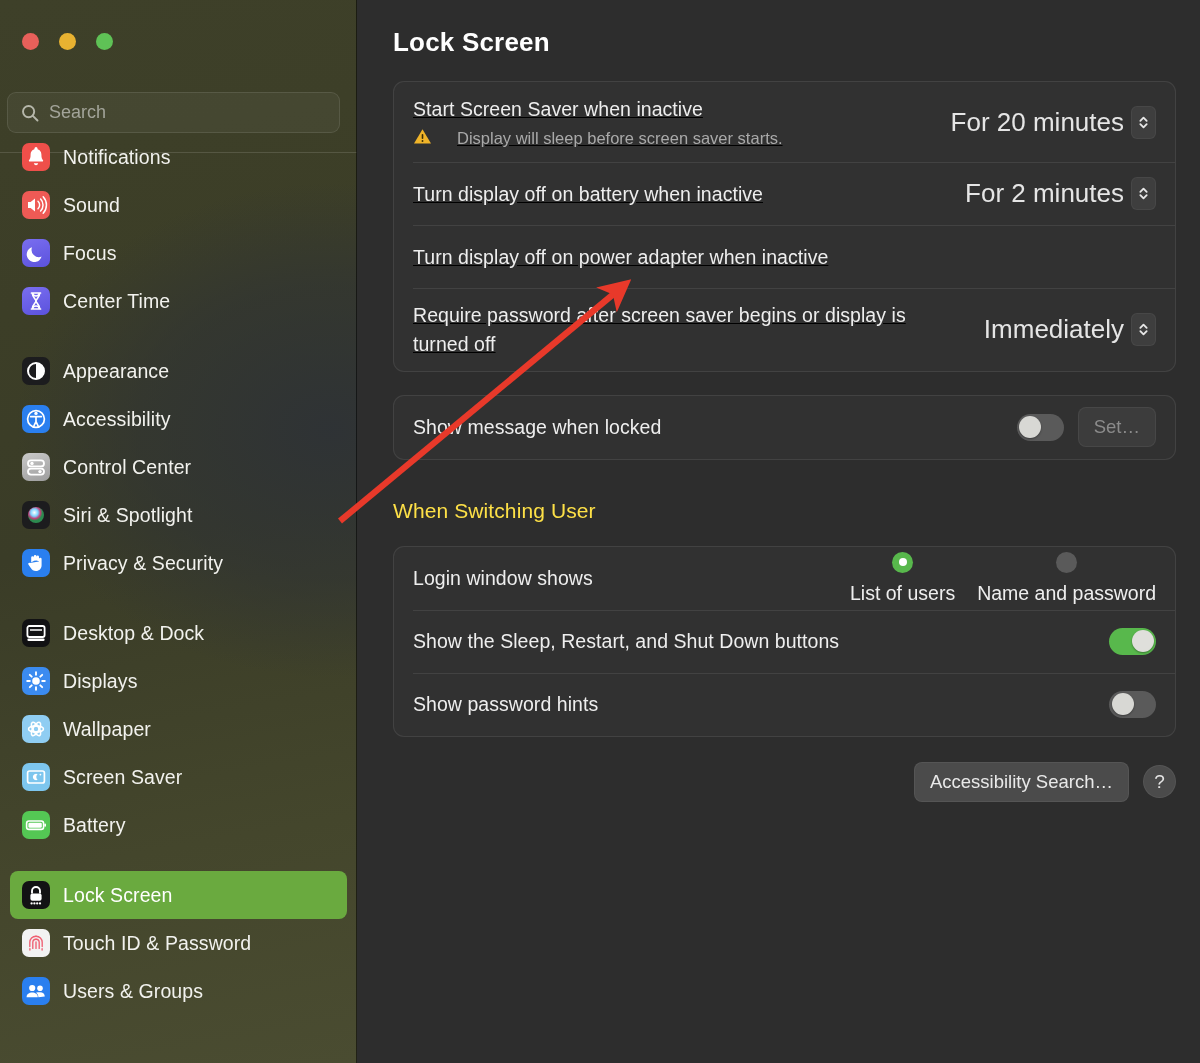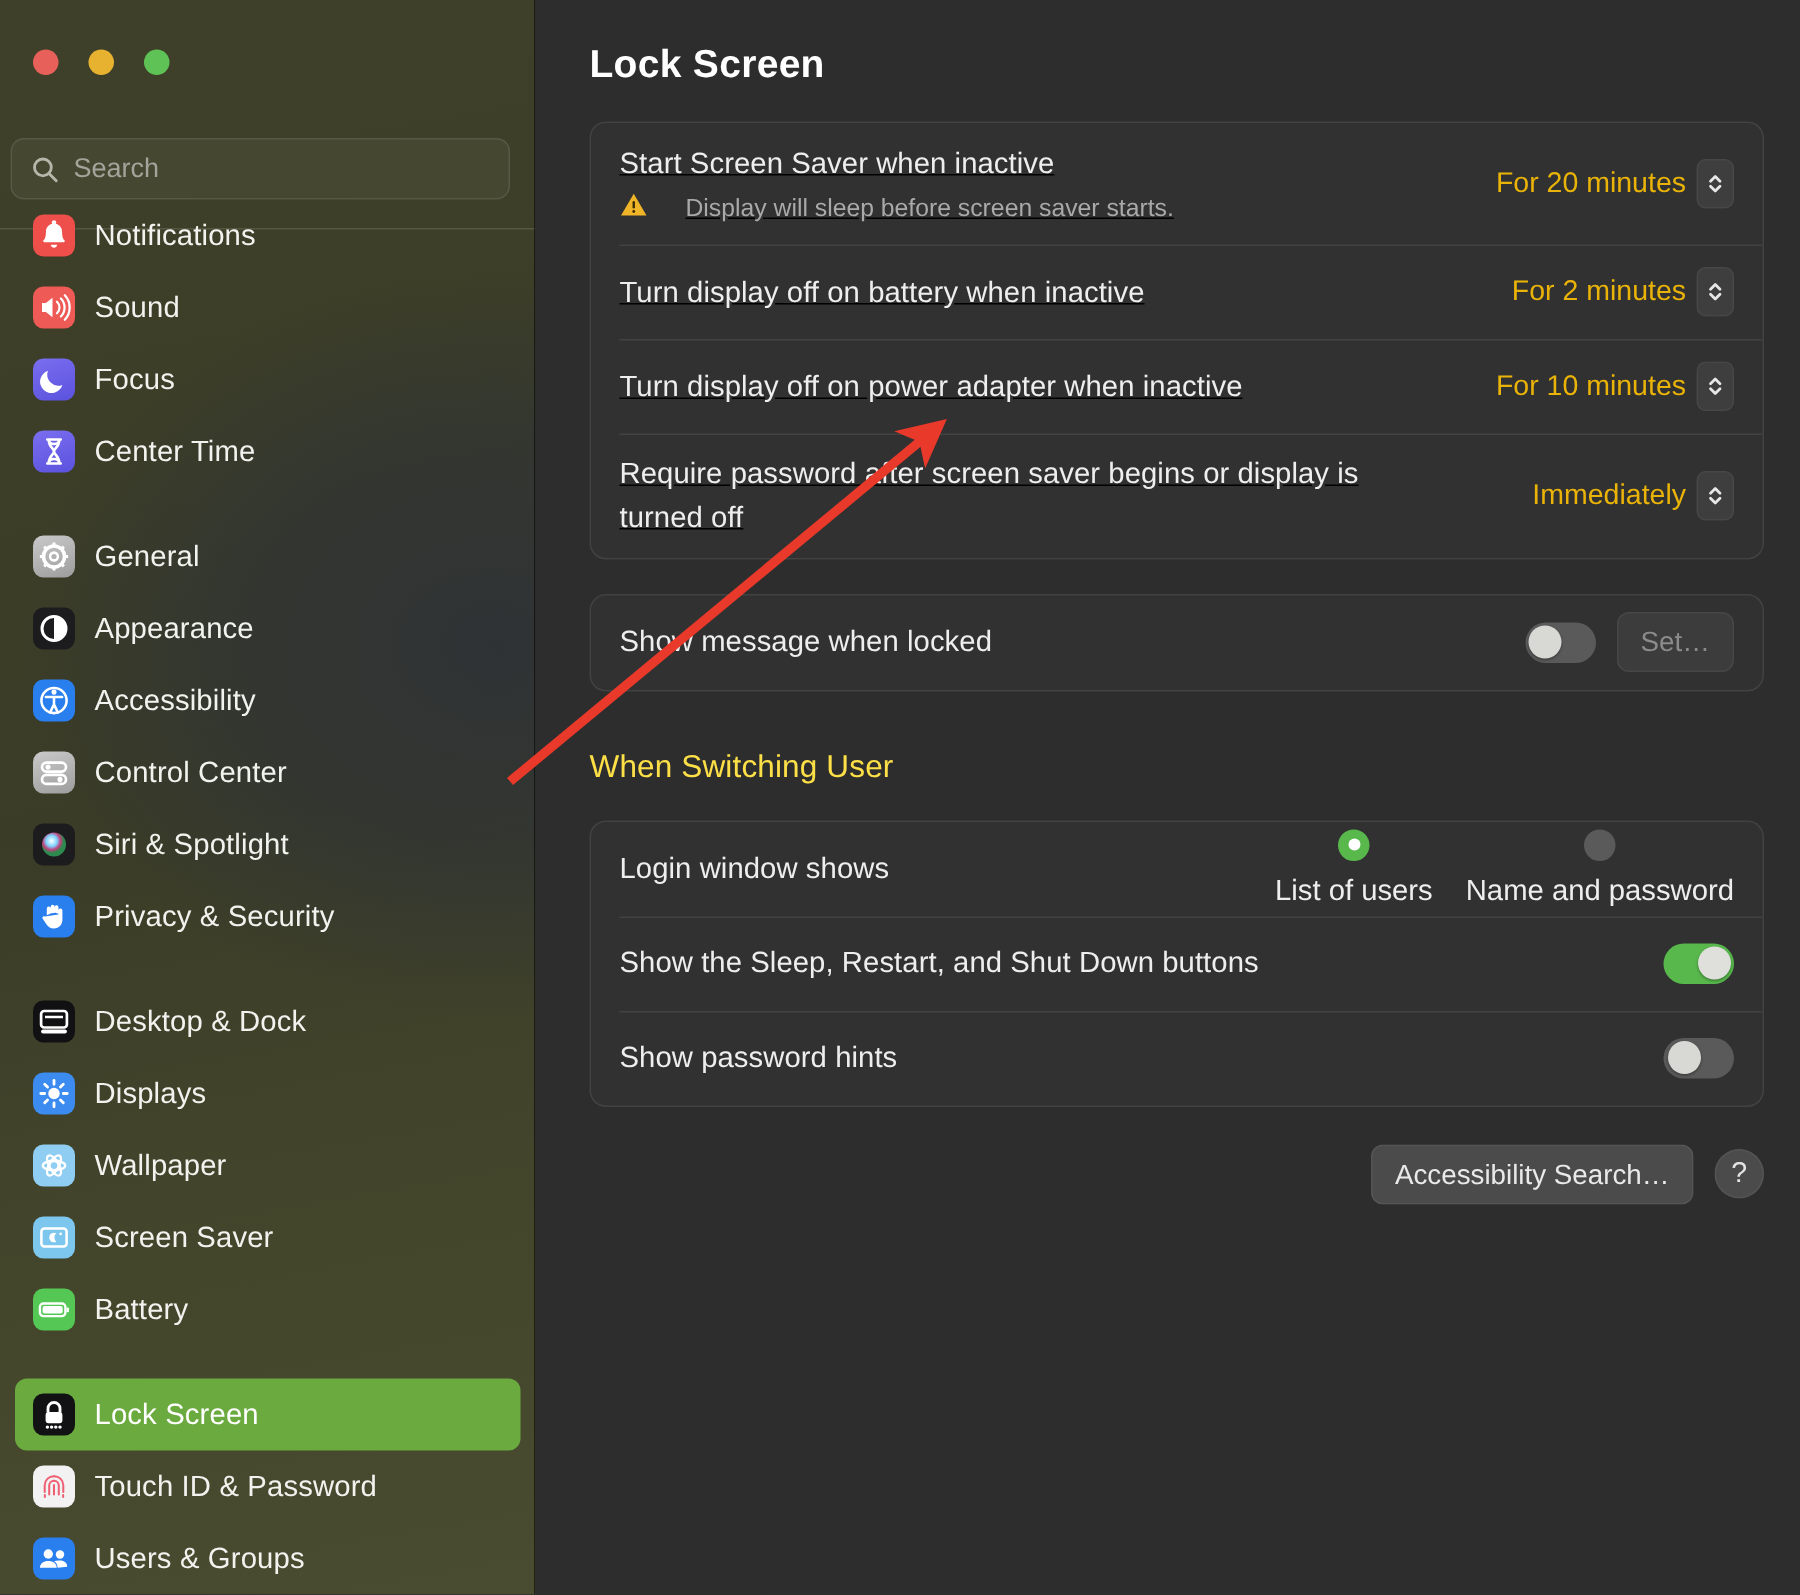--- a/index.html
+++ b/index.html
@@ -109,21 +109,21 @@
   .row .rowlabel {
     color: #eeeeee; font-size: 19.5px; line-height: 1.45; letter-spacing: .05px;
   }
   .row .left { display: flex; flex-direction: column; gap: 5px; padding: 13px 0; text-decoration: underline; }
   .warnline { display: flex; align-items: center; gap: 25px; }
   .warnline .wtext { color: #a9a9a9; font-size: 16.5px; }
   .warn-icon { flex: 0 0 19px; }
 
   
   .stepper-group { display: flex; align-items: center; gap: 7px; flex: 0 0 auto; }
-  .stepper-value { color: #eab308; font-size: 19px; white-space: nowrap; }
+  .stepper-value { color: #e5e5e5; font-size: 26px; white-space: nowrap; }
   .stepper-btn {
     width: 25px; height: 33px; border-radius: 6px;
     background: #3e3e3e; border: 1px solid rgba(255,255,255,0.05);
     display: flex; align-items: center; justify-content: center;
   }
 
   
   .toggle {
     width: 47px; height: 27px; border-radius: 14px; position: relative;
     background: #5a5a5a; flex: 0 0 47px;
@@ -237,32 +237,20 @@
                 <path d="M10.5 6.5c0 4.5 3.5 5.5 3.5 7.5s-3.5 3-3.5 7.5M17.5 6.5c0 4.5-3.5 5.5-3.5 7.5s3.5 3 3.5 7.5" stroke="#fff" stroke-width="1.7" fill="none"></path>
               </svg>
           </span>
           <span class="label">Center Time</span>
         </div>
       </div>
 
       <div class="group-gap"></div>
 
       <div class="navgroup">
-        <div class="navitem">
-          <span class="appicon" style="background:linear-gradient(160deg,#c9c9c9,#9d9d9d)">
-            <svg viewBox="0 0 28 28" width="28" height="28">
-                <circle cx="14" cy="14" r="7" fill="none" stroke="#fff" stroke-width="2.4"></circle>
-                <circle cx="14" cy="14" r="2.6" fill="none" stroke="#fff" stroke-width="1.7"></circle>
-                <g stroke="#fff" stroke-width="2">
-                  <path d="M14 4.6v2.2M14 21.2v2.2M4.6 14h2.2M21.2 14h2.2M7.4 7.4l1.6 1.6M19 19l1.6 1.6M20.6 7.4 19 9M9 19l-1.6 1.6"></path>
-                </g>
-              </svg>
-          </span>
-          <span class="label">General</span>
-        </div>
         <div class="navitem">
           <span class="appicon" style="background:#1c1c1e">
             <svg viewBox="0 0 28 28" width="28" height="28">
                 <circle cx="14" cy="14" r="8" fill="none" stroke="#fff" stroke-width="2"></circle>
                 <path d="M14 6a8 8 0 0 1 0 16z" fill="#fff"></path>
               </svg>
           </span>
           <span class="label">Appearance</span>
         </div>
         <div class="navitem">
@@ -463,29 +451,20 @@
                 <path d="M3.6 11.8 7 15.2l3.4-3.4"></path>
               </svg>
           </span>
         </div>
       </div>
 
       <div class="row">
         <div class="left">
           <div class="rowlabel">Turn display off on power adapter when inactive</div>
         </div>
-        <div class="stepper-group">
-          <span class="stepper-value">For 10 minutes</span>
-          <span class="stepper-btn">
-            <svg viewBox="0 0 14 20" width="13" height="19" fill="none" stroke="#e6e6e6" stroke-width="2" stroke-linecap="round" stroke-linejoin="round">
-                <path d="M3.6 8.2 7 4.8l3.4 3.4"></path>
-                <path d="M3.6 11.8 7 15.2l3.4-3.4"></path>
-              </svg>
-          </span>
-        </div>
       </div>
 
       <div class="row">
         <div class="left" style="max-width:540px">
           <div class="rowlabel">Require password after screen saver begins or display is turned off</div>
         </div>
         <div class="stepper-group">
           <span class="stepper-value">Immediately</span>
           <span class="stepper-btn">
             <svg viewBox="0 0 14 20" width="13" height="19" fill="none" stroke="#e6e6e6" stroke-width="2" stroke-linecap="round" stroke-linejoin="round">

